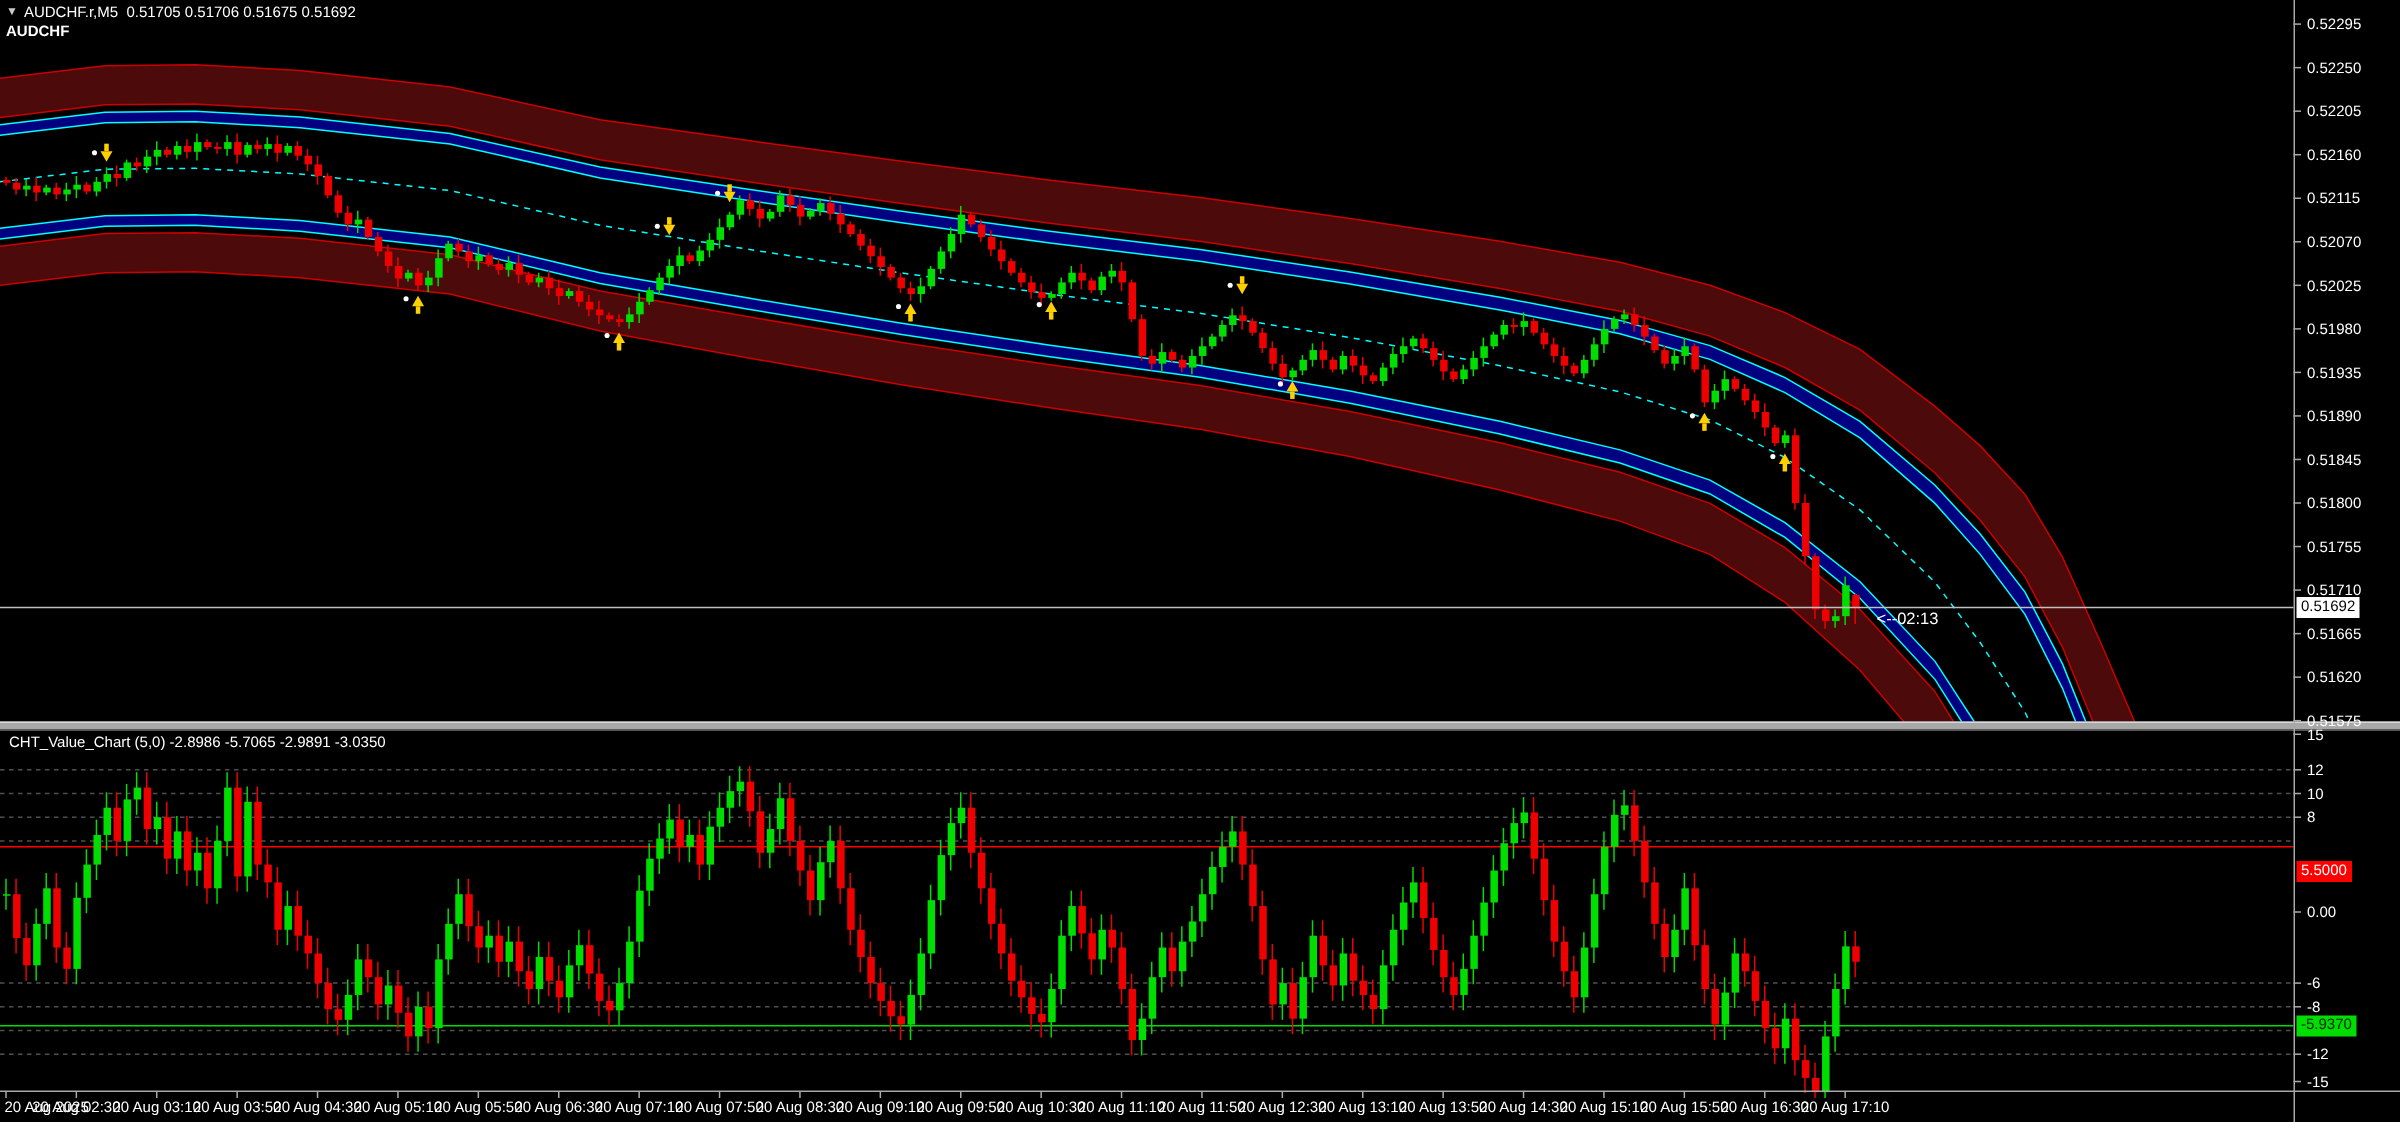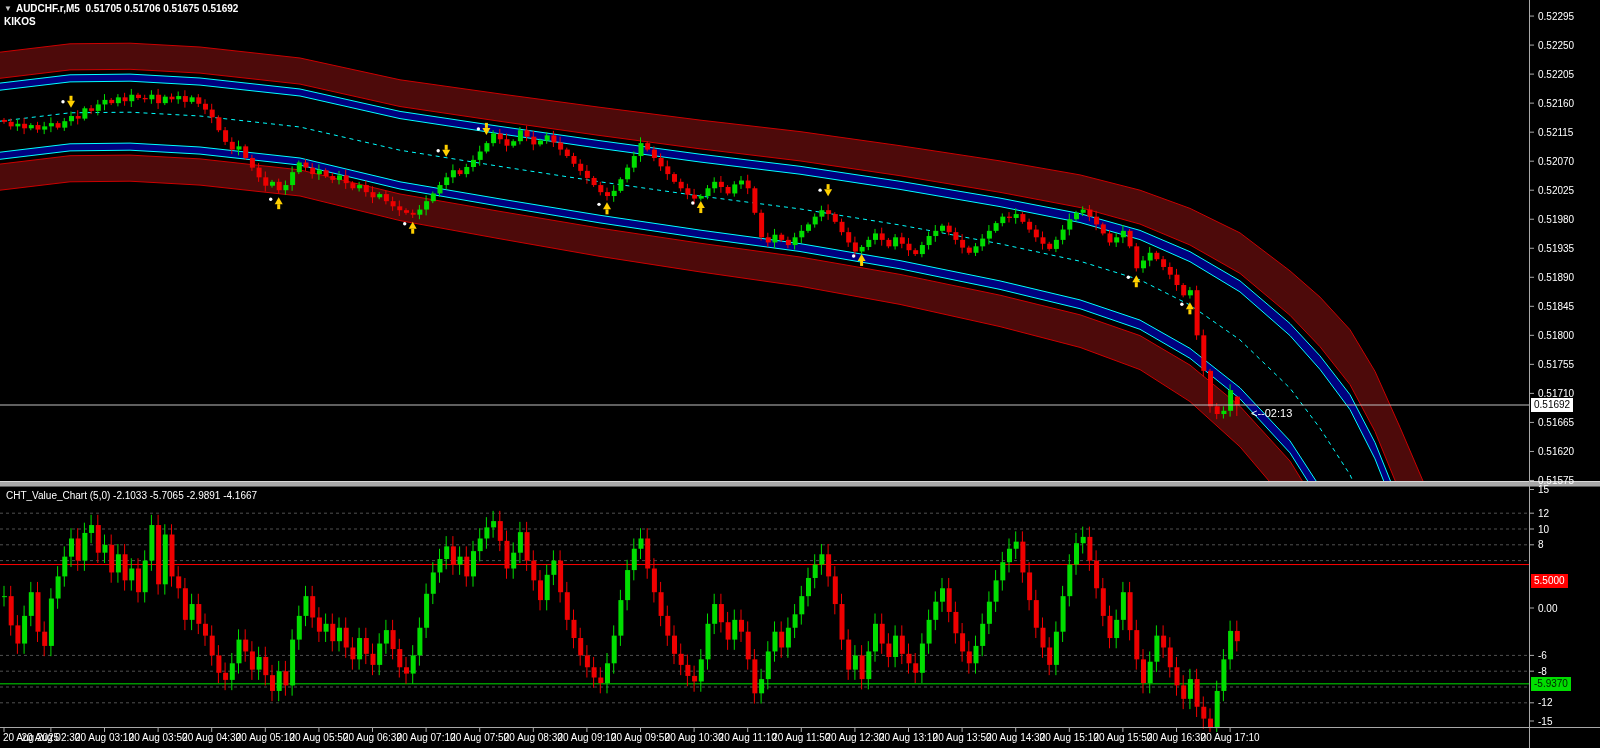--- a/index.html
+++ b/index.html
@@ -1,20 +1,20 @@
 <!DOCTYPE html>
 <html><head>
 <meta charset="utf-8">
 <style>
   html,body{margin:0;padding:0;background:#000;}
   .chart-window{position:relative;width:1600px;height:748px;background:#000;overflow:hidden;
     font-family:"Liberation Sans",sans-serif;}
   svg{position:absolute;left:0;top:0;}
   .ovl{position:absolute;color:#fff;font-size:10px;line-height:12px;white-space:pre;}
-  .hdr{left:4px;top:3px;font-weight:bold;}
+  .hdr{left:4px;top:3px;font-weight:normal;}
   .hdr .tri{display:inline-block;font-size:8px;color:#c8c8c8;margin-right:4px;transform:translateY(-1px);}
   .kikos{left:4px;top:16px;font-weight:bold;}
   .osclabel{left:6px;top:490px;}
   .countdown{left:1251px;top:407px;font-size:11px;color:#fff;}
   .tag{position:absolute;left:1531px;height:14px;font-size:10px;line-height:13px;padding:0 3px;}
   .tag-price{top:398px;background:#ffffff;color:#000;}
   .tag-red{top:558px;background:#ff0000;color:#fff;margin-top:16px;}
   .tag-green{top:677px;background:#00dd00;color:#002200;}
 </style>
 </head>
@@ -963,22 +963,22 @@
         <text x="1122.9" y="741" text-anchor="middle">20 Aug 15:50</text>
         <line x1="1176.5" y1="728" x2="1176.5" y2="732" stroke="#aaa"></line>
         <text x="1176.5" y="741" text-anchor="middle">20 Aug 16:30</text>
         <line x1="1230.1000000000001" y1="728" x2="1230.1000000000001" y2="732" stroke="#aaa"></line>
         <text x="1230.1000000000001" y="741" text-anchor="middle">20 Aug 17:10</text>
       </g>
     </svg>
 
   <div class="ovl hdr"><span class="tri">▼</span><span>AUDCHF.r,M5</span><span>  </span><span>0.51705 0.51706 0.51675 0.51692</span></div>
 
-  <div class="ovl kikos">KIKOS</div>
+  <div class="ovl kikos">AUDCHF</div>
 
-  <div class="ovl osclabel">CHT_Value_Chart (5,0) -2.1033 -5.7065 -2.9891 -4.1667</div>
+  <div class="ovl osclabel">CHT_Value_Chart (5,0) -2.8986 -5.7065 -2.9891 -3.0350</div>
 
   <div class="ovl countdown">&lt;--02:13</div>
 
   <div class="tag tag-price">0.51692</div>
   <div class="tag tag-red">5.5000</div>
   <div class="tag tag-green">-5.9370</div>
 </div>
 
 </body></html>

